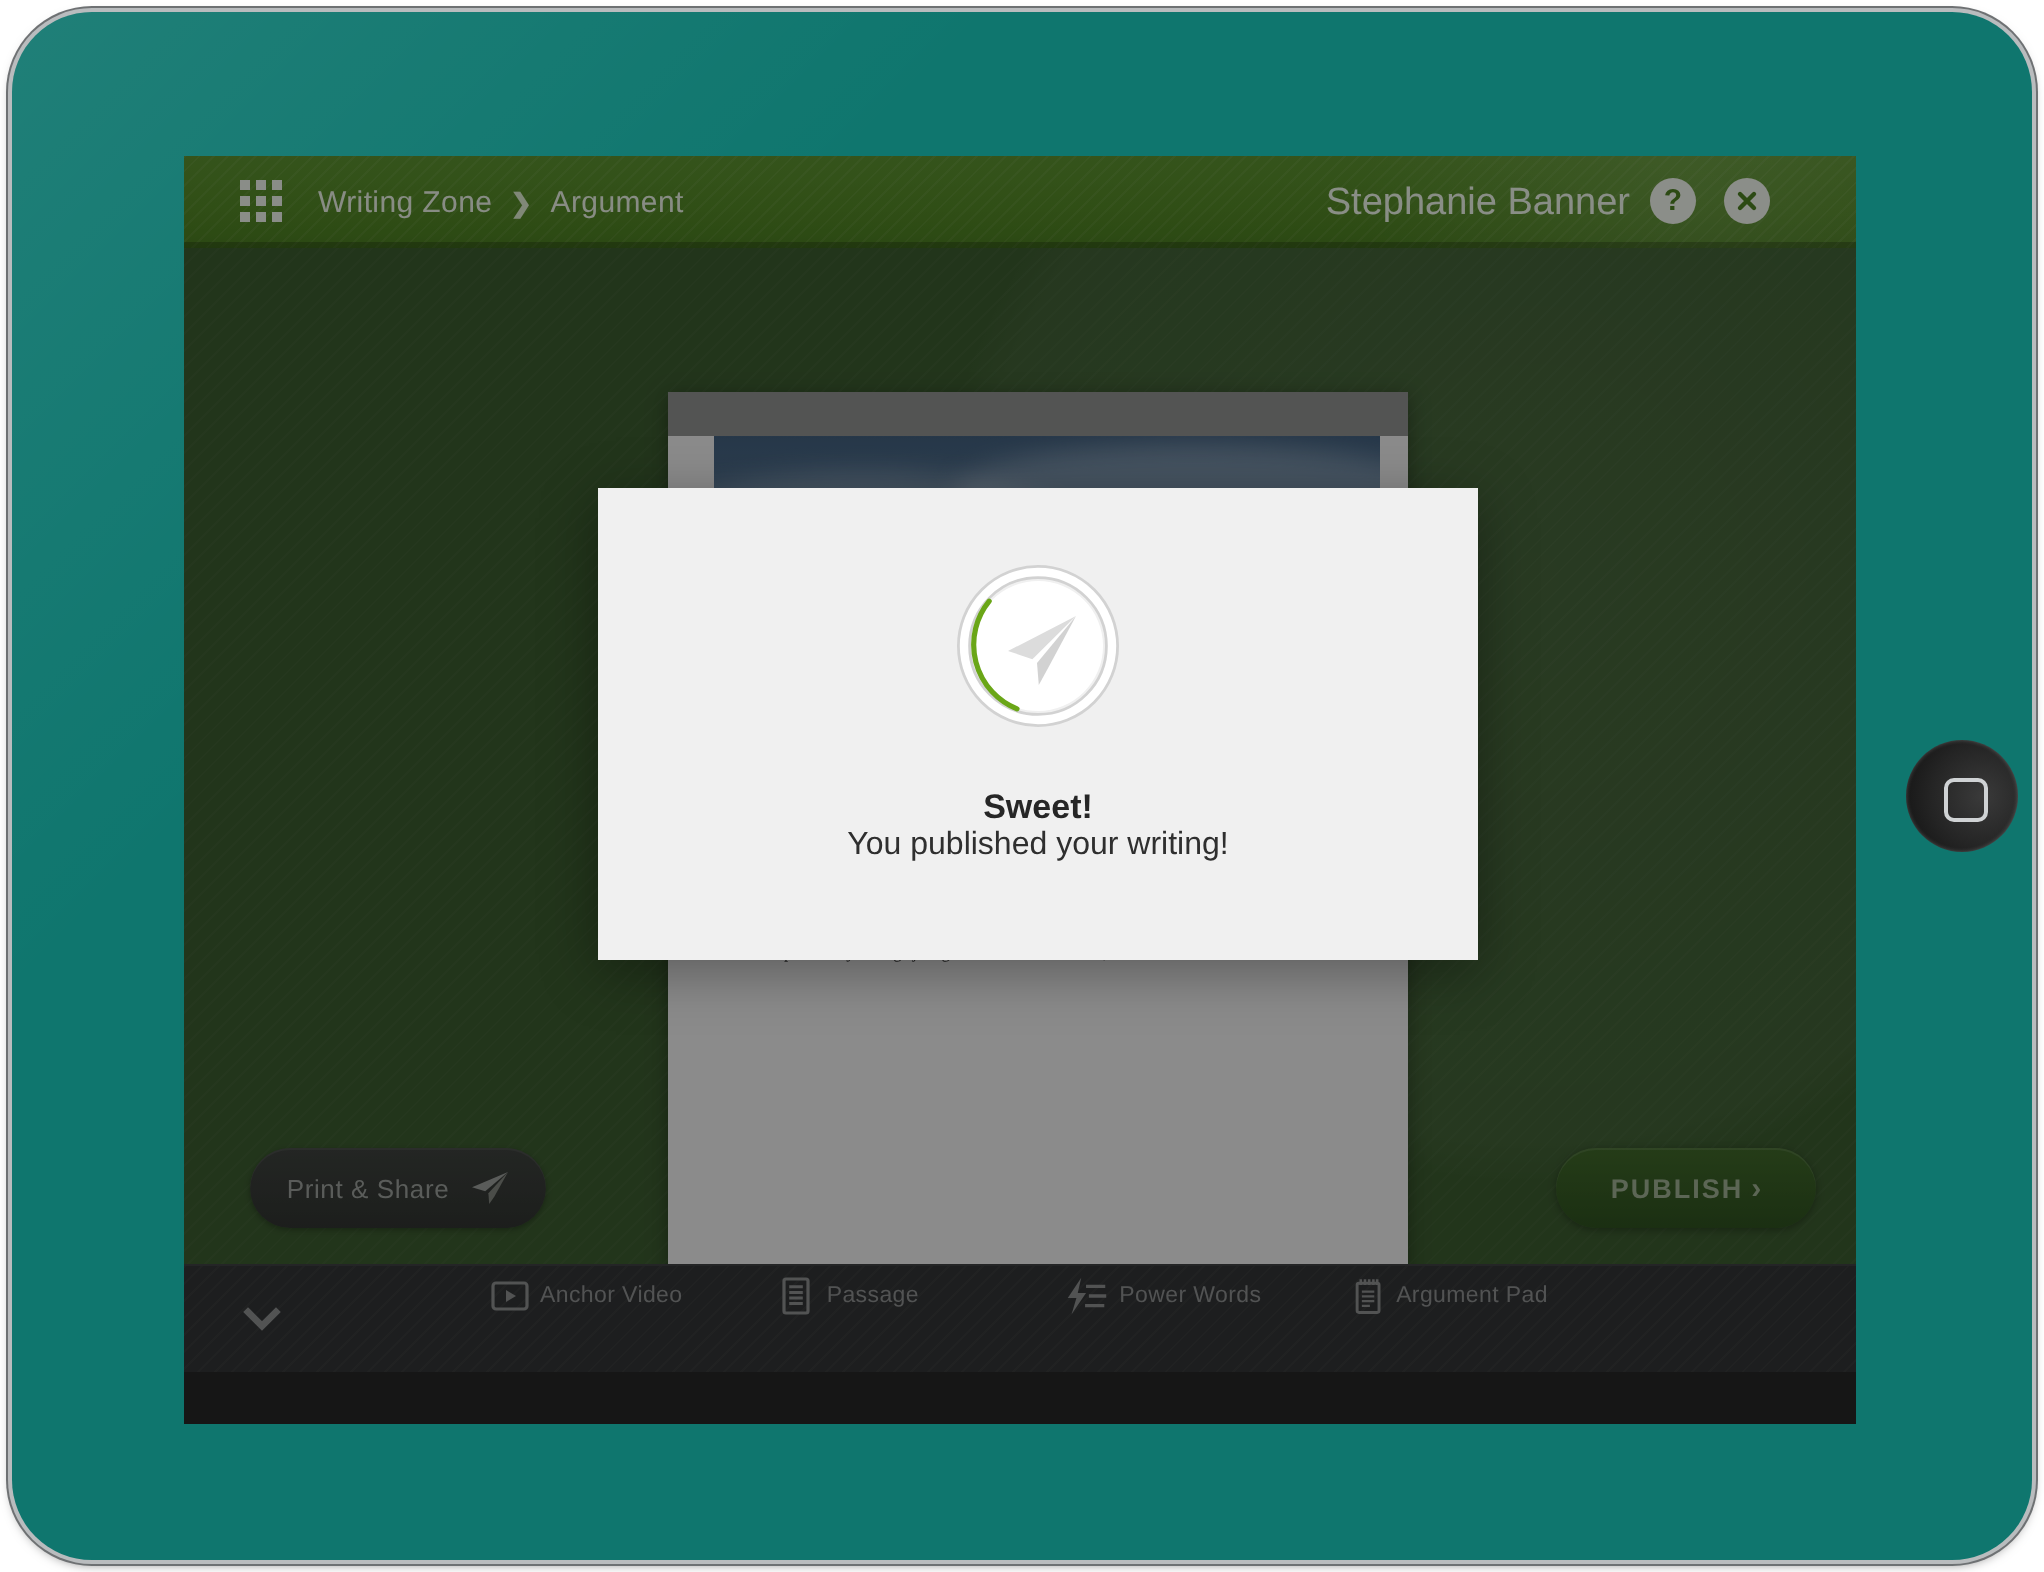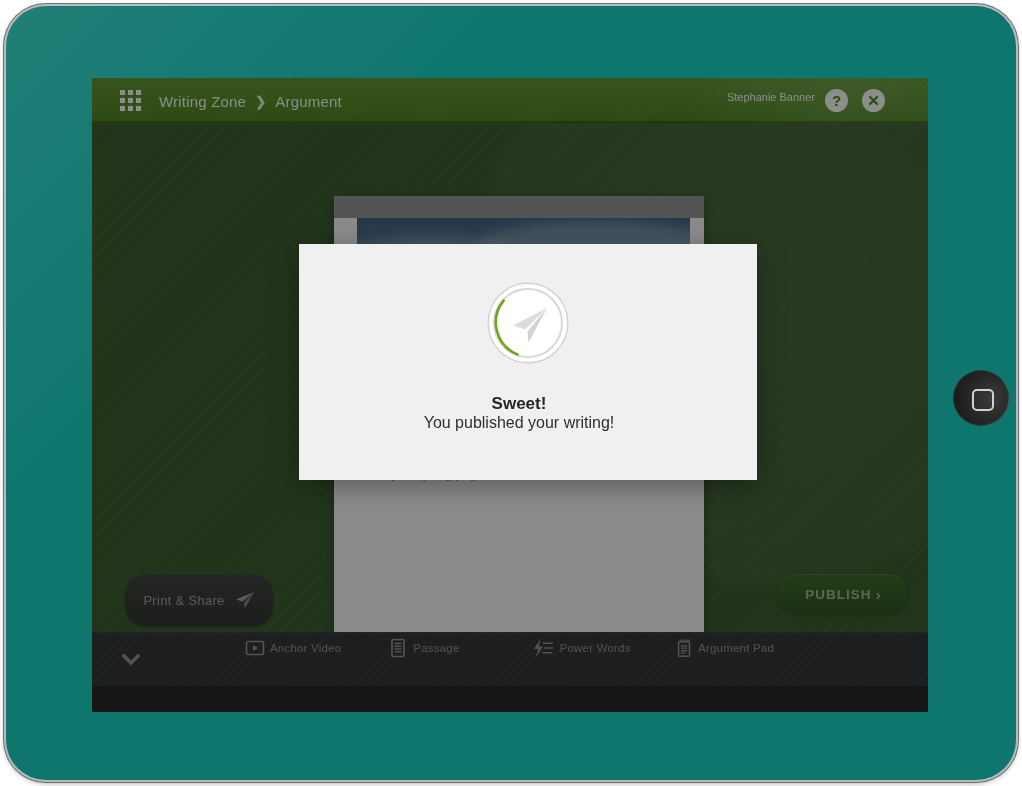--- a/index.html
+++ b/index.html
@@ -118,21 +118,21 @@
   .breadcrumb .crumb { cursor: pointer; white-space: nowrap; }
   .breadcrumb .sep {
     font-size: 13px;
     font-weight: bold;
     color: #dceacf;
   }
   #user-name {
     position: absolute;
     right: 113px; top: 13px;
     color: #edf4e7;
-    font-size: 11px;
+    font-size: 19px;
     white-space: nowrap;
   }
   .circle-btn {
     position: absolute;
     top: 11px;
     width: 23px; height: 23px;
     border-radius: 50%;
     background: #f0f4ec;
     color: #4d8024;
     font-size: 15px;
@@ -221,21 +221,21 @@
     line-height: 20px;
     font-family: "Liberation Serif", serif;
   }
   #doc-text p { margin: 0; }
   #doc-text .indent { text-indent: 34px; }
 
   
   #print-share-button {
     position: absolute;
     left: 33px; top: 450px;
-    width: 148px; height: 52px;
+    width: 148px; height: 40px;
     border-radius: 20px;
     background: linear-gradient(180deg, #3e423e 0%, #313431 100%);
     box-shadow: inset 0 1px 0 rgba(255,255,255,.07), 0 1px 3px rgba(0,0,0,.3);
     display: flex;
     align-items: center;
     justify-content: center;
     gap: 10px;
     cursor: pointer;
   }
   #print-share-label {
@@ -322,21 +322,20 @@
     left: 0; top: 0;
     width: 836px; height: 634px;
     background: rgba(0,0,0,.42);
   }
   #modal-dialog {
     position: absolute;
     left: 207px; top: 166px;
     width: 440px; height: 236px;
     background: #f0f0f0;
     box-shadow: 0 6px 26px rgba(0,0,0,.35);
-    padding-left: 18px;
   }
   #modal-spinner {
     position: absolute;
     left: 50%; top: 38px;
     width: 82px; height: 82px;
     margin-left: -41px;
   }
   #modal-title {
     position: absolute;
     left: 0; top: 150px;

